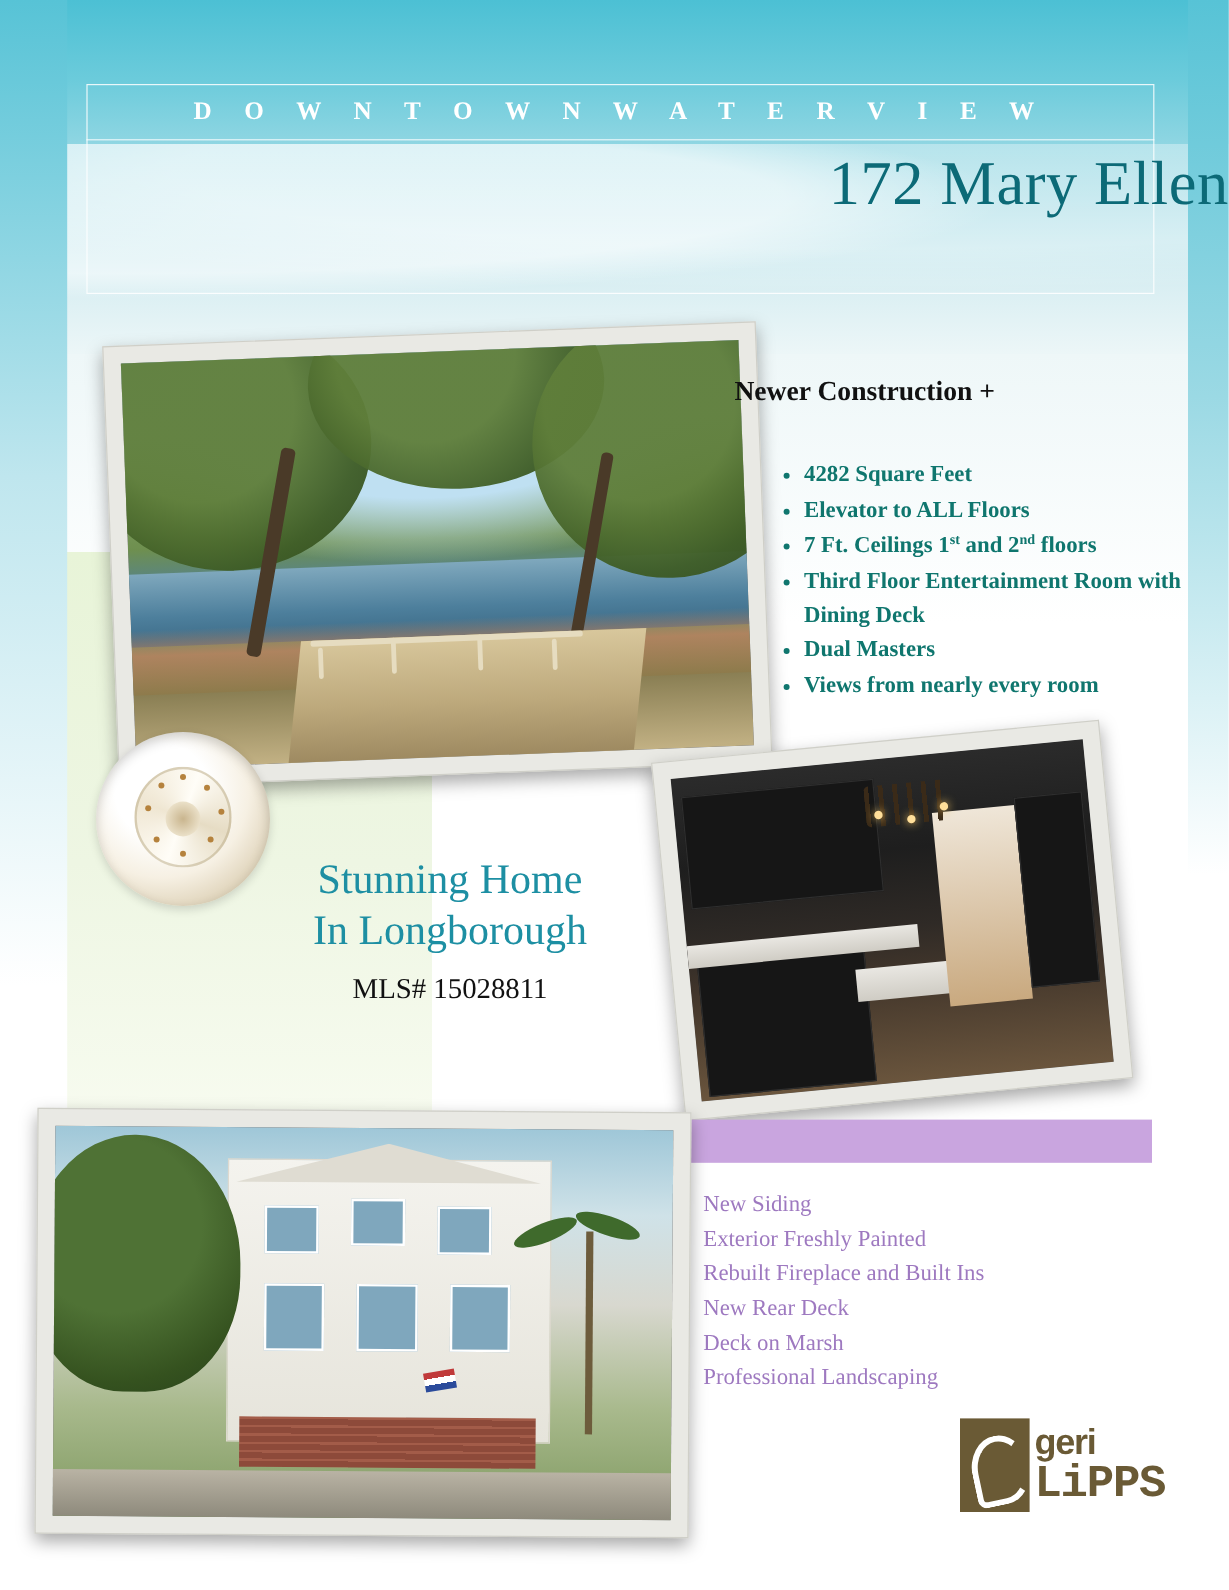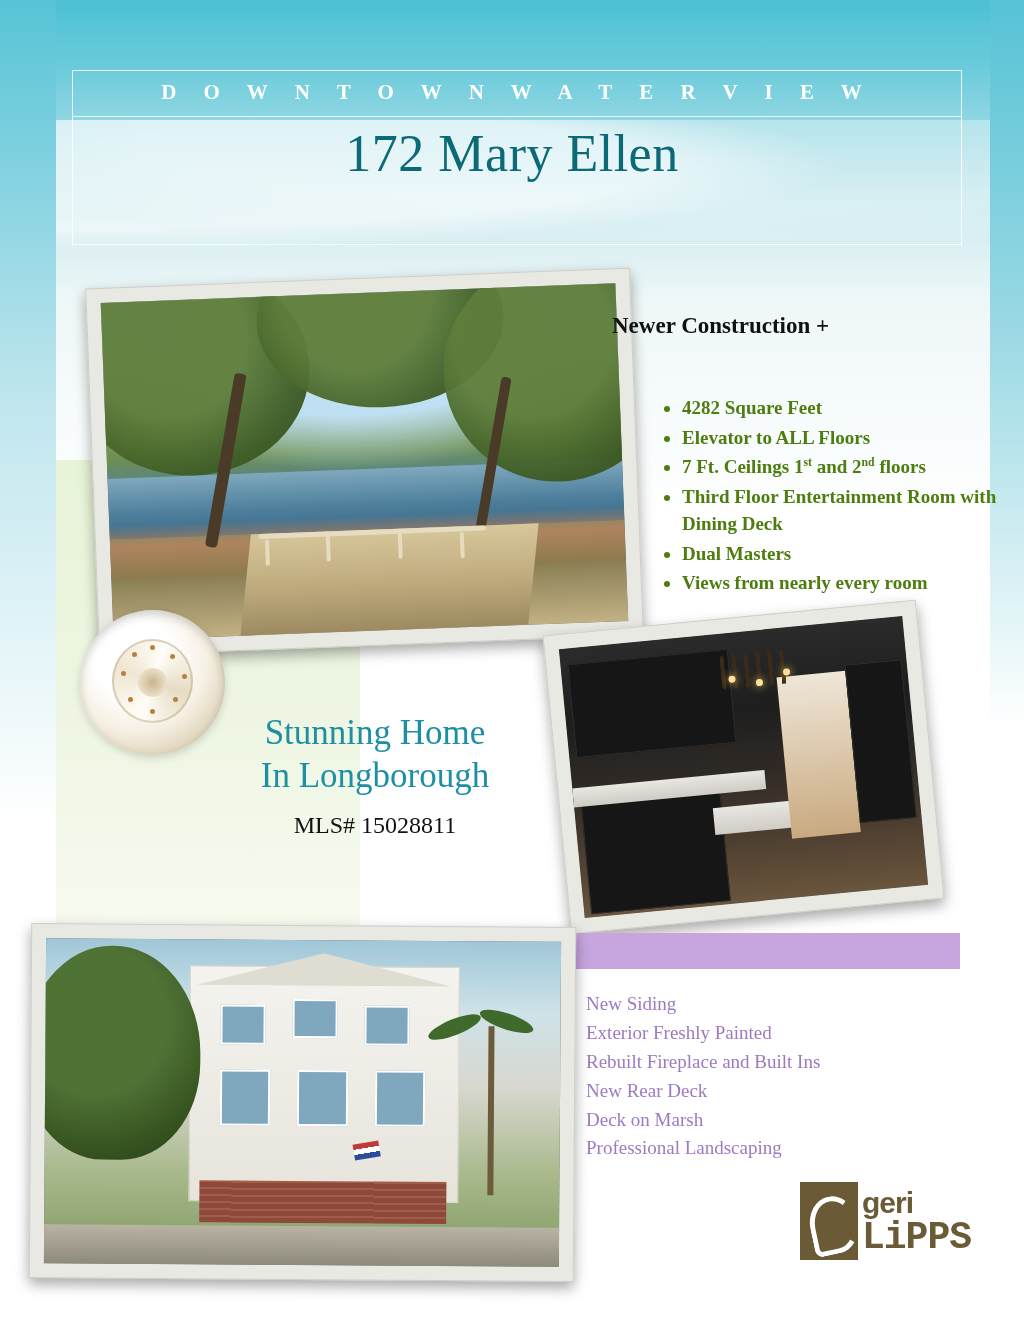--- a/index.html
+++ b/index.html
@@ -55,21 +55,21 @@
     color:#ffffff;
     font-size:21px;
     letter-spacing:11px;
     font-weight:bold;
     font-family:"Liberation Serif", serif;
   }
   .kicker-rule{
     position:absolute;left:72px;top:116px;width:890px;height:1px;background:rgba(255,255,255,0.8);
   }
   .address{
-    position:absolute;left:0;top:124px;width:1024px;text-align:center;
+    position:absolute;left:0;top:124px;width:1024px;text-align:right;
     font-size:52px;color:#0c6a77;
     font-family:"Liberation Serif", serif;
     letter-spacing:0.5px;
   }
   .price{
     position:absolute;left:0;top:190px;width:1024px;text-align:center;
     font-size:34px;font-weight:bold;color:#111111;
     font-family:"Liberation Serif", serif;
   }
 
@@ -160,22 +160,22 @@
   }
   .shell-dot{position:absolute;width:5px;height:5px;border-radius:50%;background:#b5823d;}
 
   
   .feature-head{
     position:absolute;left:612px;top:312px;width:370px;
     font-size:23px;font-weight:bold;color:#111;line-height:1.25;
     font-family:"Liberation Serif", serif;
   }
   .feature-list{
-    position:absolute;left:640px;top:378px;width:340px;margin:16px;padding:0 0 0 26px;
-    font-size:19px;font-weight:bold;color:#4d7c0f;line-height:1.45;
+    position:absolute;left:640px;top:378px;width:340px;margin:4px;padding:0 0 0 26px;
+    font-size:19px;font-weight:bold;color:#0f766e;line-height:1.45;
     font-family:"Liberation Serif", serif;
   }
   .feature-list li{margin:0 0 2px 0;}
   sup{font-size:0.62em;vertical-align:super;}
 
   
   .stunning{
     position:absolute;left:180px;top:712px;width:390px;text-align:center;
     font-size:35px;color:#1d8fa3;line-height:1.22;
     font-family:"Liberation Serif", serif;

